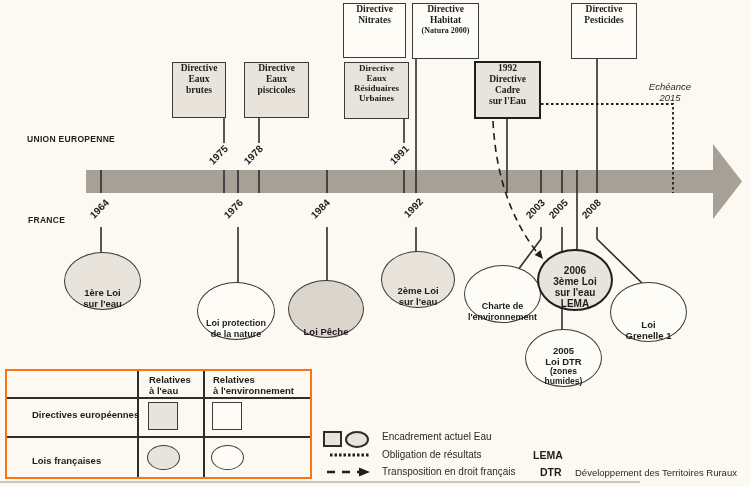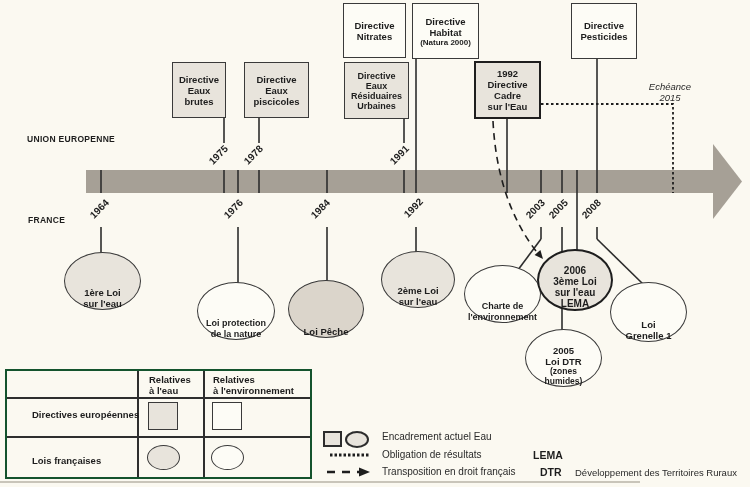--- a/index.html
+++ b/index.html
@@ -6,23 +6,24 @@
   #stage{
     position:relative; width:750px; height:487px;
     background:#fbf9f1; overflow:hidden;
     font-family:"Liberation Sans", sans-serif; color:#1d1d1d;
   }
   .abs{position:absolute;}
   svg.layer{position:absolute; left:0; top:0; z-index:1;}
   .box{
     position:absolute; z-index:2; box-sizing:border-box;
     border:1.5px solid #3a3a3a; background:#fdfcf6;
-    display:flex; flex-direction:column; align-items:center; justify-content:center;
+    display:flex; flex-direction:column; align-items:center; 
     text-align:center; font-weight:bold; font-size:9.5px; line-height:11px;
     white-space:pre-line;
+    font-family:Liberation Serif, serif;
   }
   .box.shaded{background:#e8e4dc;}
   .box.small{font-size:9px; line-height:10px;}
   .box.thick{border-width:2.5px; border-color:#1e1e1e;}
   .ellipse{
     position:absolute; z-index:2; box-sizing:border-box;
     border:1.4px solid #3a3a3a; border-radius:50%; background:#fdfcf6;
     display:flex; flex-direction:column; align-items:center; justify-content:flex-end;
     text-align:center; font-weight:bold; font-size:9.5px; line-height:11px;
     white-space:pre-line;
@@ -38,21 +39,21 @@
     transform:rotate(-45deg);
   }
   .side-label{position:absolute; z-index:2; font-weight:bold; font-size:8.5px; letter-spacing:.3px;}
   .echeance{
     position:absolute; z-index:2; left:641px; top:81px; width:58px;
     font-style:italic; font-size:9.5px; line-height:11px; text-align:center;
     white-space:pre-line; color:#2a2a2a;
   }
   
   .tbl{position:absolute; z-index:2; left:5px; top:369px; width:307px; height:110px;
-       border:2px solid #14532d; box-sizing:border-box; background:#fbf9f1;}
+       border:2px solid #f97316; box-sizing:border-box; background:#fbf9f1;}
   .tbl .vline{position:absolute; top:0; bottom:0; width:1.5px; background:#2e2e2e;}
   .tbl .hline{position:absolute; left:0; right:0; height:1.5px; background:#2e2e2e;}
   .tbl-head{position:absolute; font-weight:bold; font-size:9.5px; line-height:11px; white-space:pre-line;}
   .tbl-rowlab{position:absolute; font-weight:bold; font-size:9.5px;}
   .sq{position:absolute; width:30px; height:28px; border:1.4px solid #3a3a3a; box-sizing:border-box; background:#fdfcf6;}
   .sq.shaded{background:#e8e4dc;}
   .el{position:absolute; width:33px; height:25px; border:1.4px solid #3a3a3a; border-radius:50%; box-sizing:border-box; background:#fdfcf6;}
   .el.shaded{background:#e8e4dc;}
   
   .leg-text{position:absolute; z-index:2; font-size:10px; color:#2a2a2a;}

